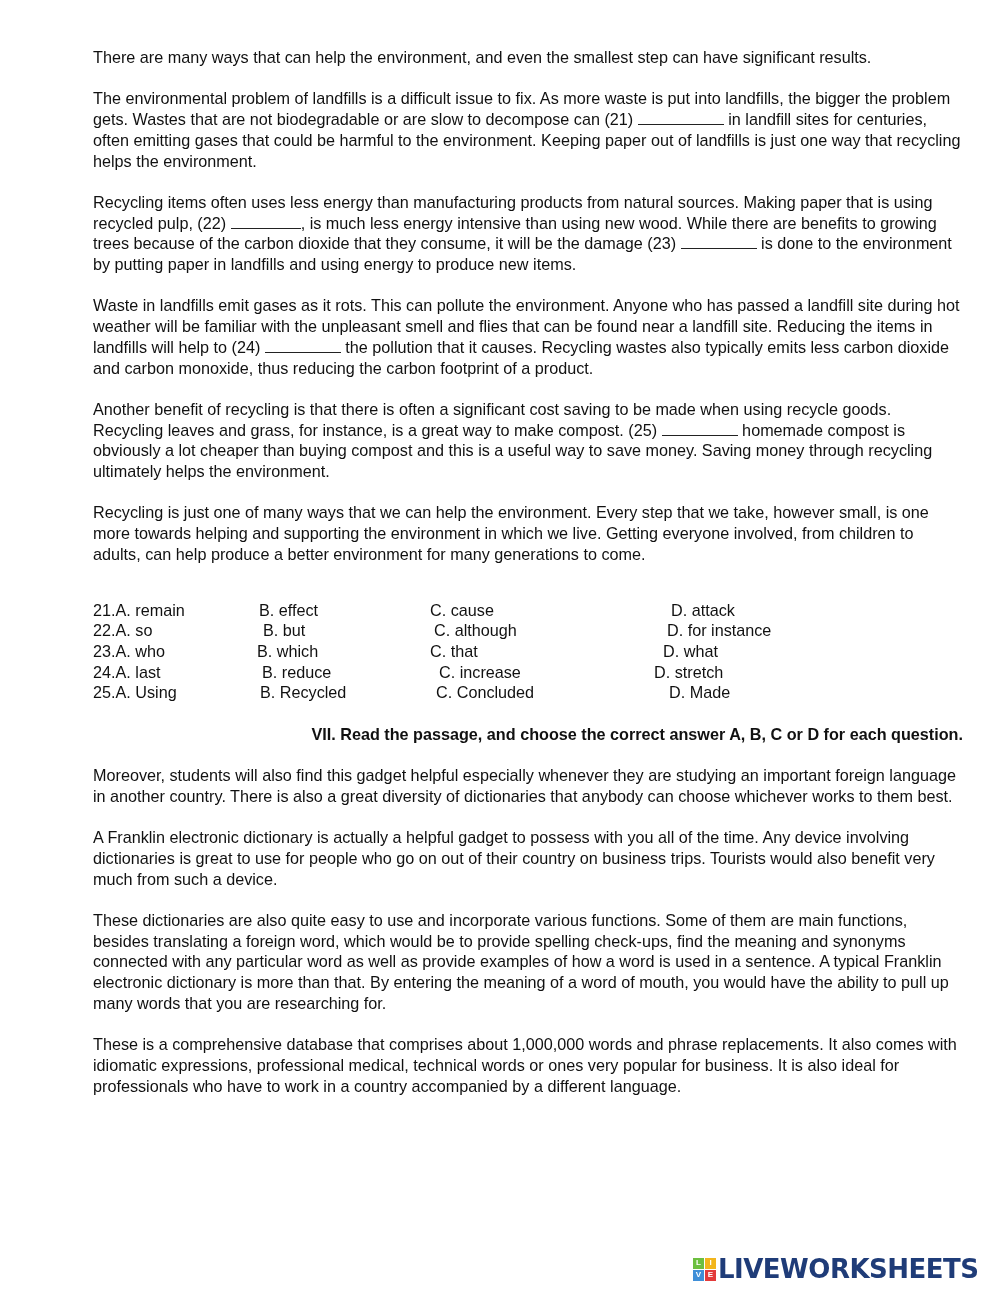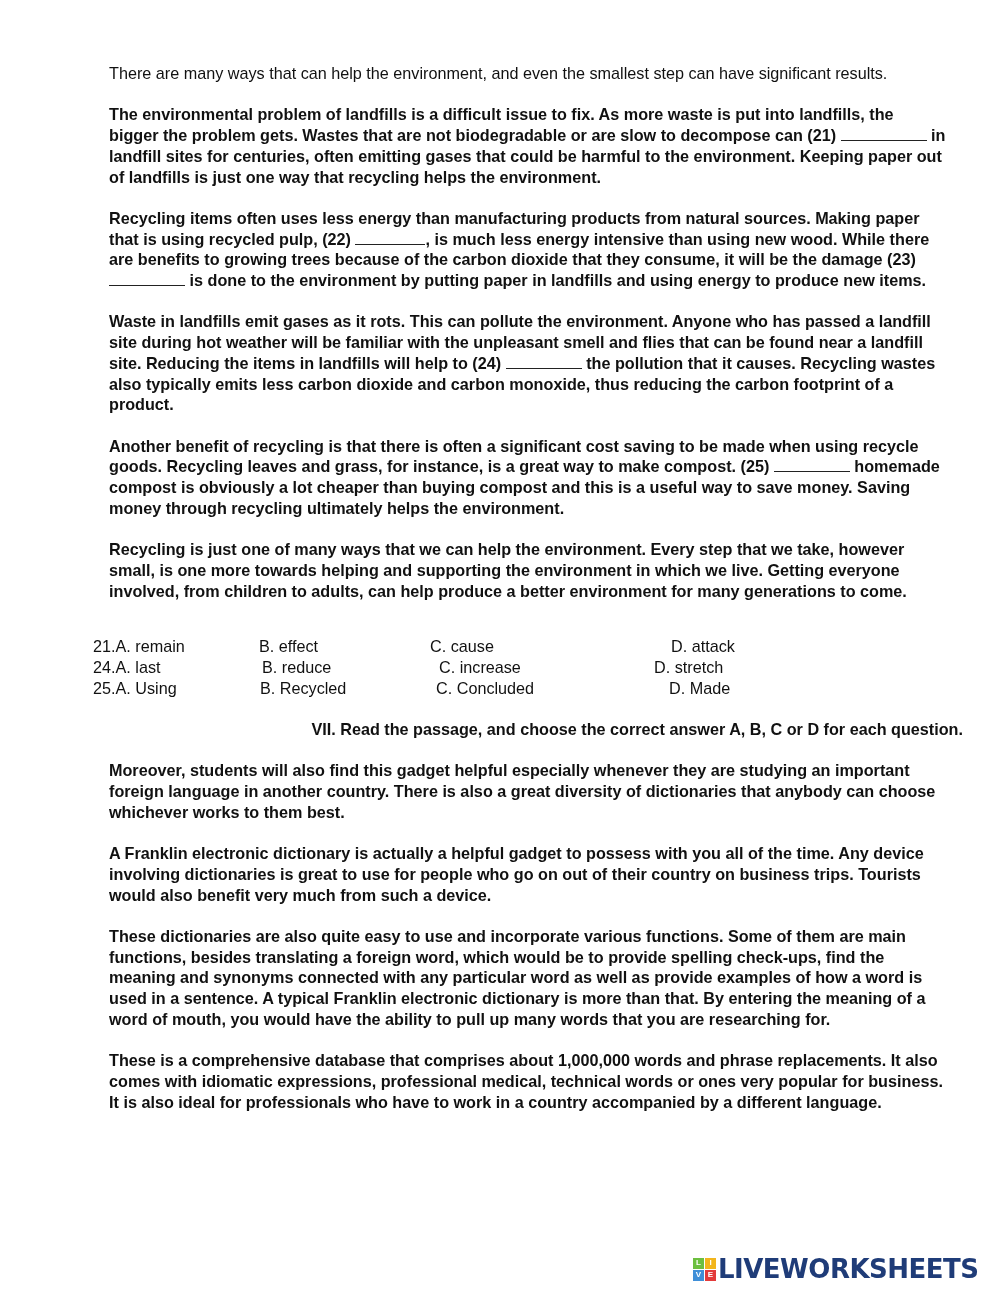--- a/index.html
+++ b/index.html
@@ -2,22 +2,22 @@
 <html><head>
 <meta charset="utf-8">
 <style>
   html, body { margin: 0; padding: 0; background: #ffffff; }
   body {
     width: 1000px; height: 1294px; position: relative; overflow: hidden;
     font-family: "Liberation Sans", sans-serif; color: #111111;
   }
   .page { position: absolute; left: 93px; top: 47px; width: 870px; }
   .heading { font-weight: bold; font-size: 16.2px; line-height: 20.7px; margin: 0; }
-  p { margin: 16px; font-size: 16.2px; line-height: 20.7px; }
-  .gap-para { margin-top: 20.7px; font-weight: bold; }
+  p { margin: 0; font-size: 16.2px; line-height: 20.7px; }
+  .gap-para { margin-top: 20.7px; }
   .blank { display: inline-block; border-bottom: 1px solid #222; height: 14px; vertical-align: baseline; }
   .b10 { width: 86px; }
   .b8  { width: 70px; }
   .b9  { width: 76px; }
   .options { margin-top: 35px; font-size: 16.2px; line-height: 20.7px; }
   .opt-row { position: relative; height: 20.7px; }
   .opt-row span { position: absolute; top: 0; white-space: nowrap; }
   .section2 { margin-top: 20.7px; text-align: right; }
   .logo { position: absolute; left: 693px; top: 1256px; display: flex; align-items: center; }
   .tiles { display: grid; grid-template-columns: 11px 11px; grid-template-rows: 11px 11px; gap: 1px; margin-right: 2px; }
@@ -41,20 +41,32 @@
   <p class="gap-para">Recycling is just one of many ways that we can help the environment. Every step that we take, however small, is one more towards helping and supporting the environment in which we live. Getting everyone involved, from children to adults, can help produce a better environment for many generations to come.</p>
 
   <div class="options">
     <div class="opt-row">
       <span style="left:0">21.A. remain</span>
       <span style="left:166px">B. effect</span>
       <span style="left:337px">C. cause</span>
       <span style="left:578px">D. attack</span>
     </div>
     <div class="opt-row">
+      <span style="left:0">22.A. so</span>
+      <span style="left:170px">B. but</span>
+      <span style="left:341px">C. although</span>
+      <span style="left:574px">D. for instance</span>
+    </div>
+    <div class="opt-row">
+      <span style="left:0">23.A. who</span>
+      <span style="left:164px">B. which</span>
+      <span style="left:337px">C. that</span>
+      <span style="left:570px">D. what</span>
+    </div>
+    <div class="opt-row">
       <span style="left:0">24.A. last</span>
       <span style="left:169px">B. reduce</span>
       <span style="left:346px">C. increase</span>
       <span style="left:561px">D. stretch</span>
     </div>
     <div class="opt-row">
       <span style="left:0">25.A. Using</span>
       <span style="left:167px">B. Recycled</span>
       <span style="left:343px">C. Concluded</span>
       <span style="left:576px">D. Made</span>

